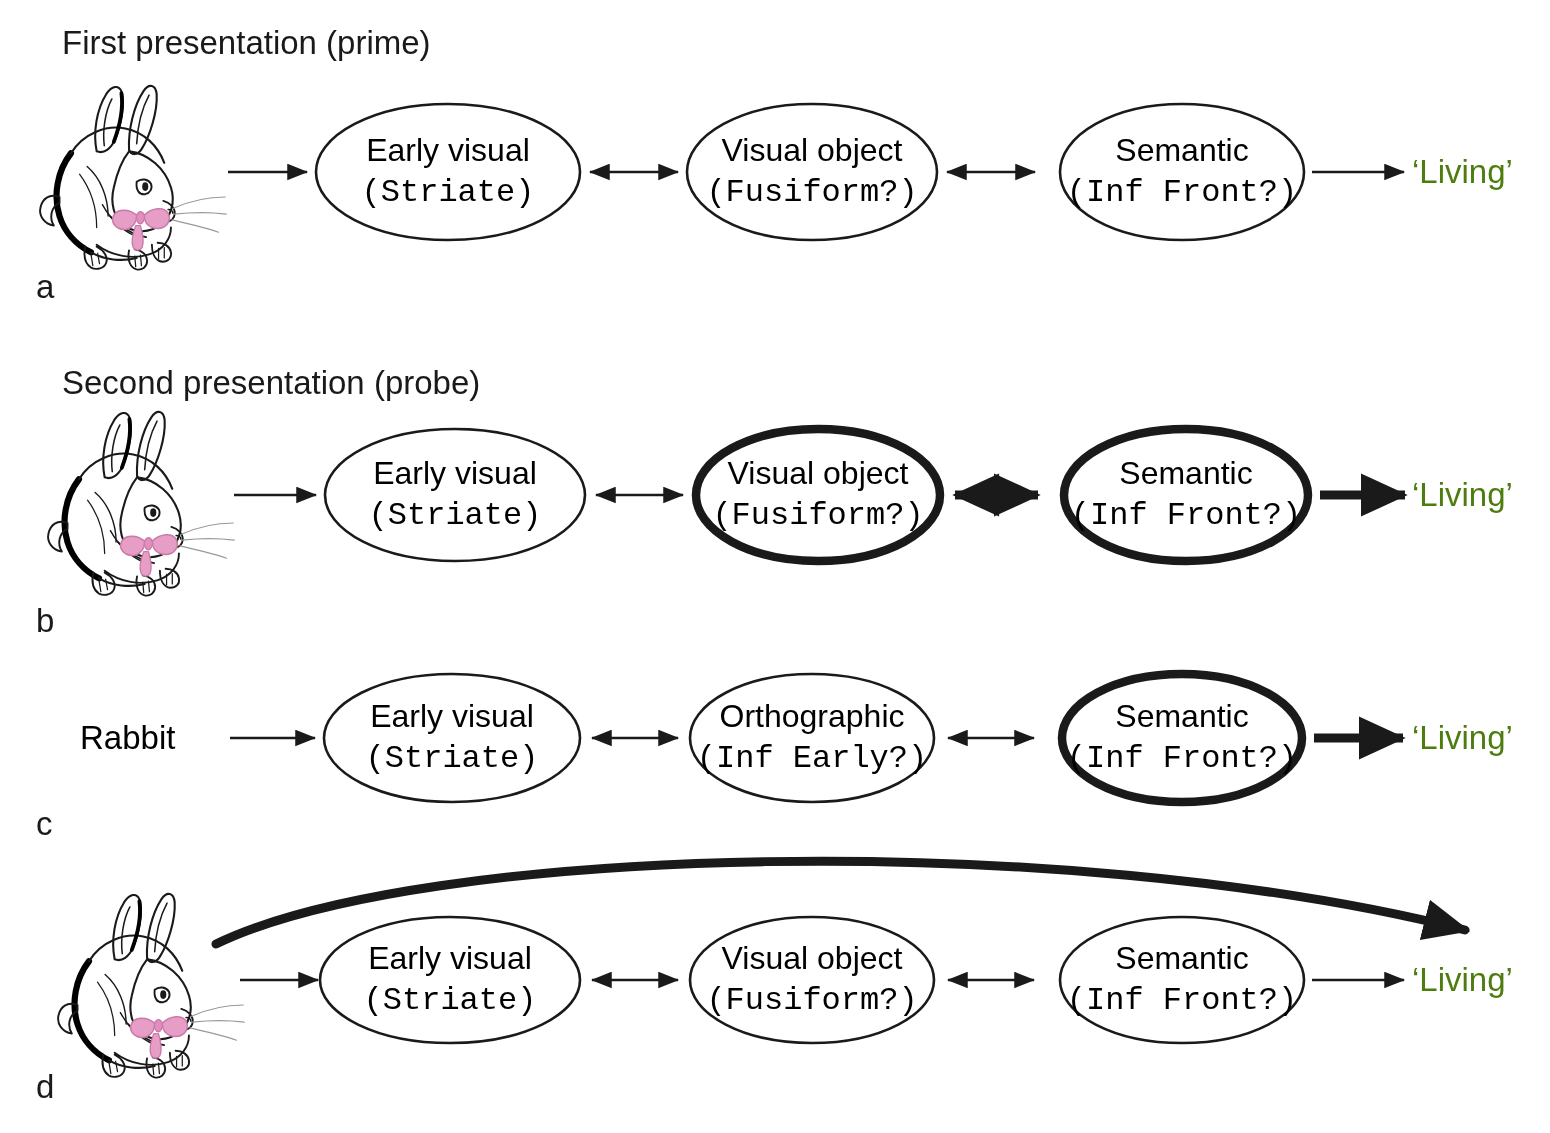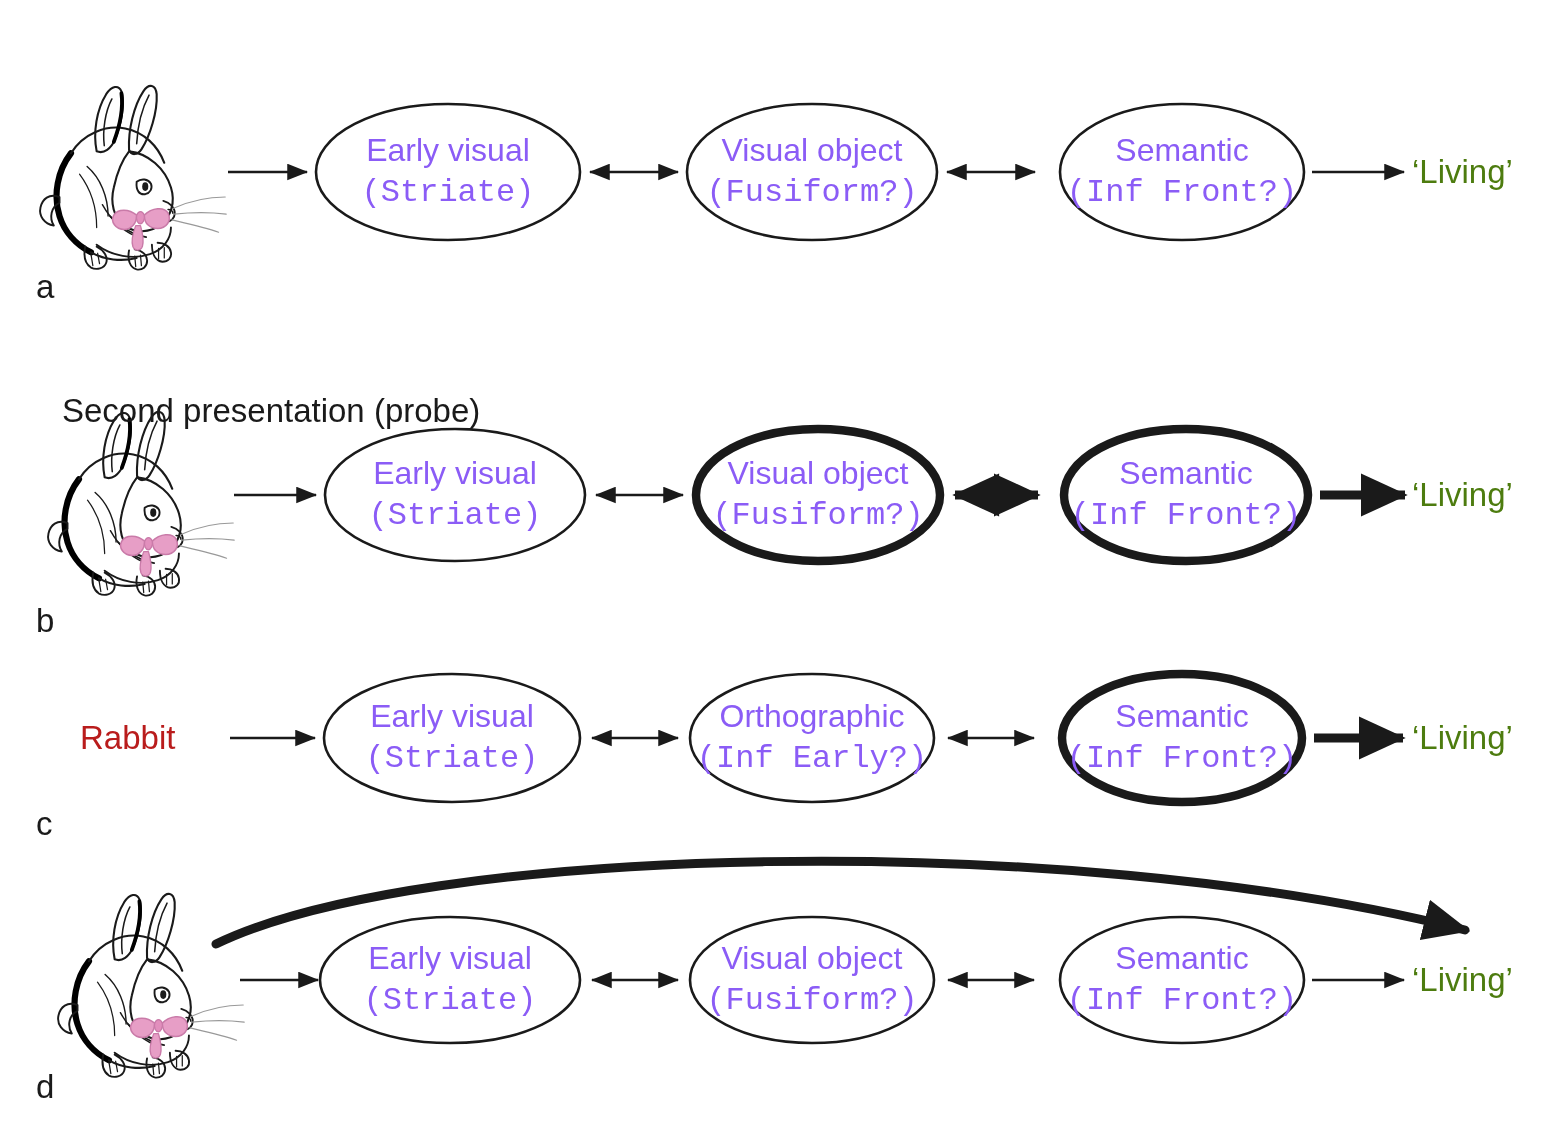--- a/index.html
+++ b/index.html
@@ -35,36 +35,36 @@
   .panel-letter {
     position: absolute;
     font-size: 33px;
     color: #1a1a1a;
   }
   .node-label {
     position: absolute;
     text-align: center;
     font-size: 32px;
     line-height: 1.30;
-    color: #8b5cf6;
+    color: #000000;
     white-space: nowrap;
     transform: translate(-50%, -50%);
   }
   .node-label .l2 { display: block; font-family: Liberation Mono, monospace; }
   .out-word {
     position: absolute;
     font-size: 33px;
     color: #4d7c0f;
     white-space: nowrap;
     transform: translateY(-50%);
   }
   .in-word {
     position: absolute;
     font-size: 33px;
-    color: #b91c1c;
+    color: #000000;
     white-space: nowrap;
     transform: translateY(-50%);
   }
 </style>
 </head>
 <body>
 
 <div id="figure">
 
   <svg class="svg-layer" viewBox="0 0 1550 1133">
@@ -193,36 +193,37 @@
       <line x1="240" y1="980" x2="318" y2="980" stroke="#1a1a1a" stroke-width="2.6" marker-end="url(#ah-thin)"></line>
       <ellipse cx="450" cy="980" rx="130" ry="63" fill="none" stroke="#1a1a1a" stroke-width="2.6"></ellipse>
       <line x1="592" y1="980" x2="678" y2="980" stroke="#1a1a1a" stroke-width="2.6" marker-start="url(#ah-thin-start)" marker-end="url(#ah-thin)"></line>
       <ellipse cx="812" cy="980" rx="122" ry="63" fill="none" stroke="#1a1a1a" stroke-width="2.6"></ellipse>
       <line x1="948" y1="980" x2="1034" y2="980" stroke="#1a1a1a" stroke-width="2.6" marker-start="url(#ah-thin-start)" marker-end="url(#ah-thin)"></line>
       <ellipse cx="1182" cy="980" rx="122" ry="63" fill="none" stroke="#1a1a1a" stroke-width="2.6"></ellipse>
       <line x1="1312" y1="980" x2="1404" y2="980" stroke="#1a1a1a" stroke-width="2.6" marker-end="url(#ah-thin)"></line>
     </g>
   </svg>
 
+  <div class="row-title" style="left:62px; top:24px;">First presentation (prime)</div>
   <div class="panel-letter" style="left:36px; top:268px;">a</div>
   <div class="node-label" style="left:448px; top:172px;">
     <span>Early visual</span>
     <span class="l2">(Striate)</span>
   </div>
   <div class="node-label" style="left:812px; top:172px;">
     <span>Visual object</span>
     <span class="l2">(Fusiform?)</span>
   </div>
   <div class="node-label" style="left:1182px; top:172px;">
     <span>Semantic</span>
     <span class="l2">(Inf Front?)</span>
   </div>
   <div class="out-word" style="left:1412px; top:172px;">‘Living’</div>
 
-  <div class="row-title" style="left:62px; top:364px;margin-top:28px;">Second presentation (probe)</div>
+  <div class="row-title" style="left:62px; top:364px;">Second presentation (probe)</div>
   <div class="panel-letter" style="left:36px; top:602px;">b</div>
   <div class="node-label" style="left:455px; top:495px;">
     <span>Early visual</span>
     <span class="l2">(Striate)</span>
   </div>
   <div class="node-label" style="left:818px; top:495px;">
     <span>Visual object</span>
     <span class="l2">(Fusiform?)</span>
   </div>
   <div class="node-label" style="left:1186px; top:495px;">

